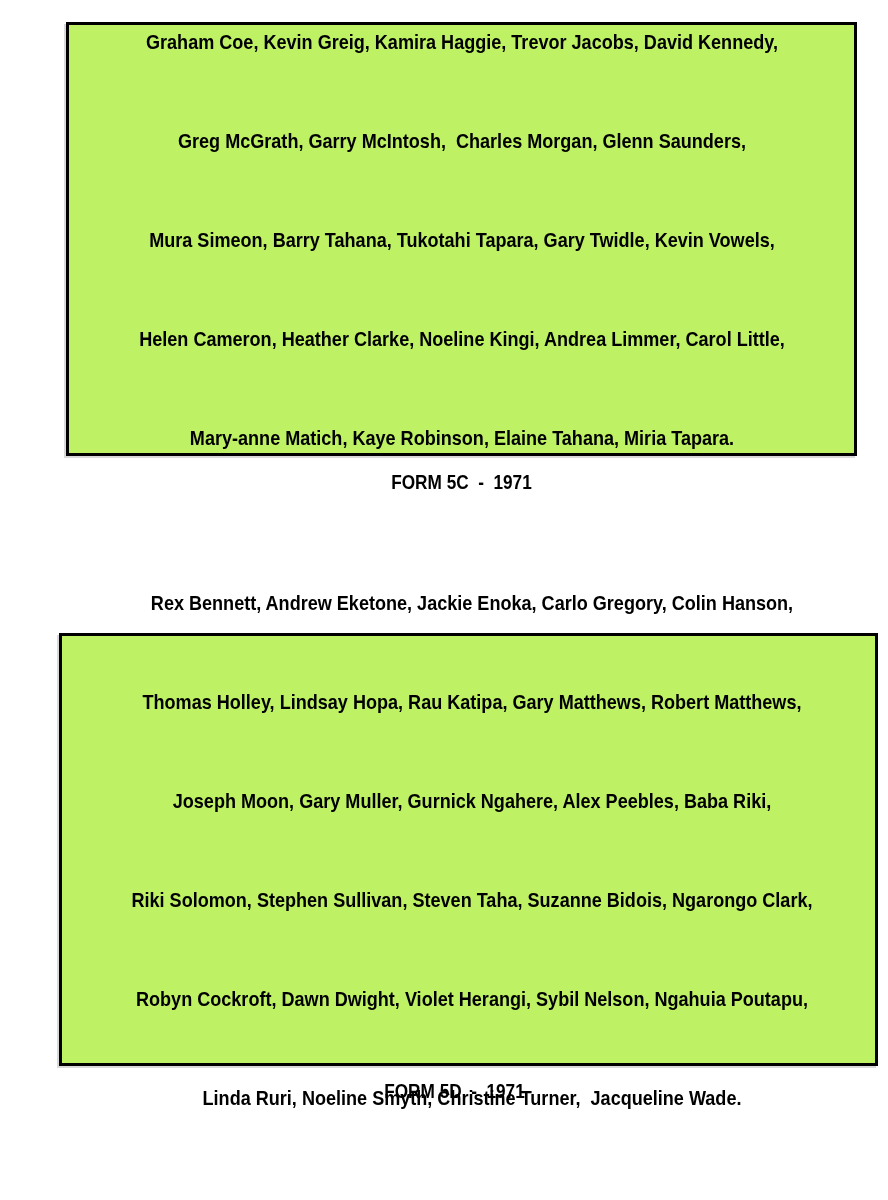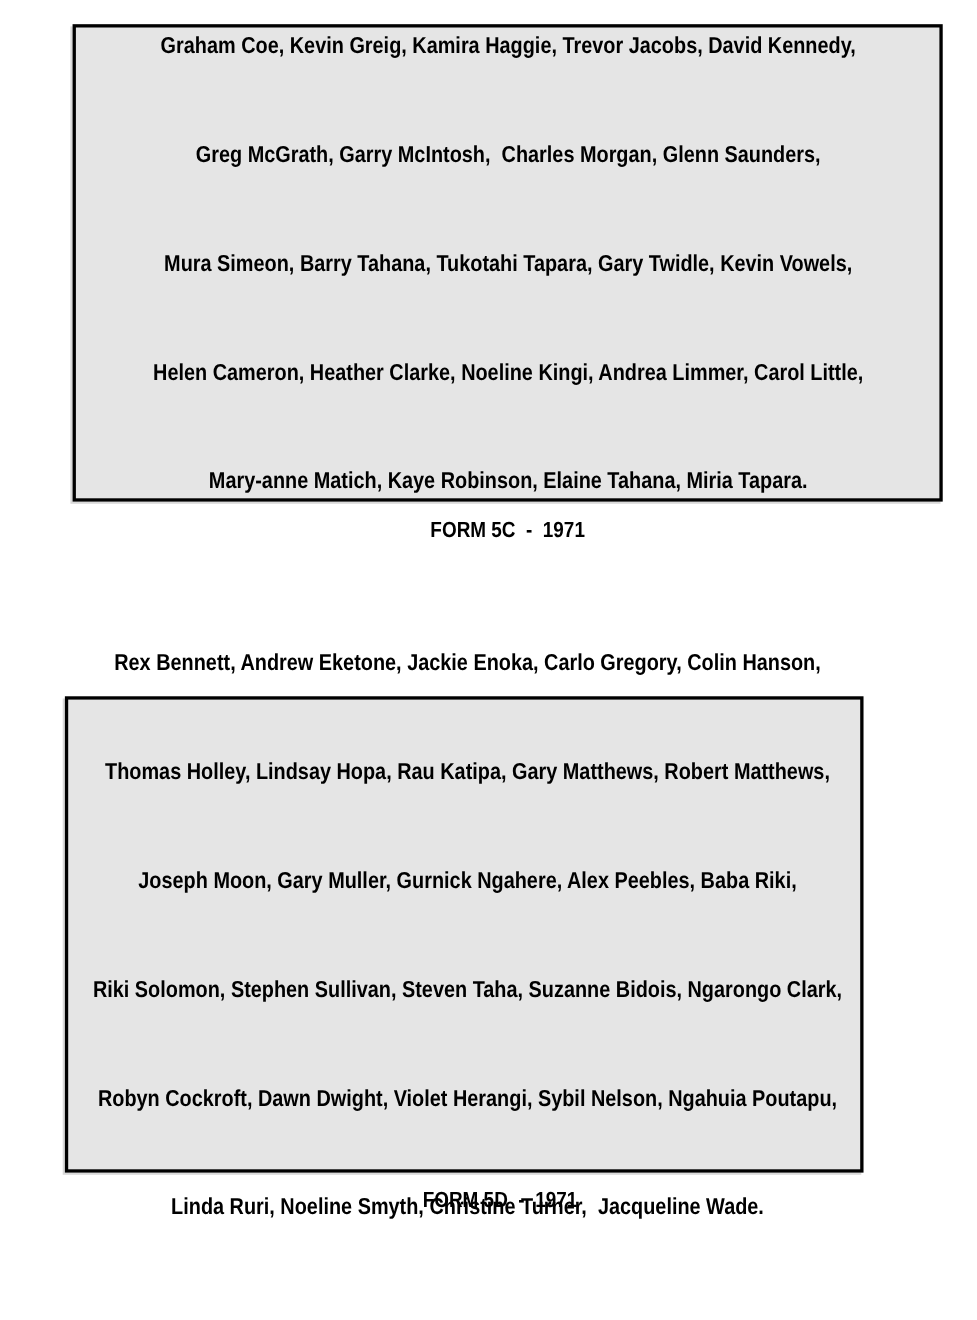--- a/index.html
+++ b/index.html
@@ -14,39 +14,39 @@
     height: 1200px;
     background: #ffffff;
     overflow: hidden;
     font-family: "Liberation Sans", "DejaVu Sans", sans-serif;
     color: #000000;
   }
 
   .photo-box {
     position: absolute;
     border: 3px solid #000000;
-    background: #e5e5e5;
+    background: #bef264;
     box-shadow: -2px 2px 0 #d9d9d9;
     display: flex;
     align-items: center;
     justify-content: center;
     overflow: visible;
   }
 
   .photo-box.box-5c {
     left: 66px;
     top: 22px;
     width: 791px;
     height: 434px;
   }
 
   .photo-box.box-5d {
     left: 59px;
     top: 633px;
-    width: 726px;
+    width: 819px;
     height: 433px;
     padding-left: 6px;
   }
 
   .names-block {
     flex: none;
     width: 960px;               
     transform: scaleX(0.86);    
     transform-origin: center center;
     text-align: center;

